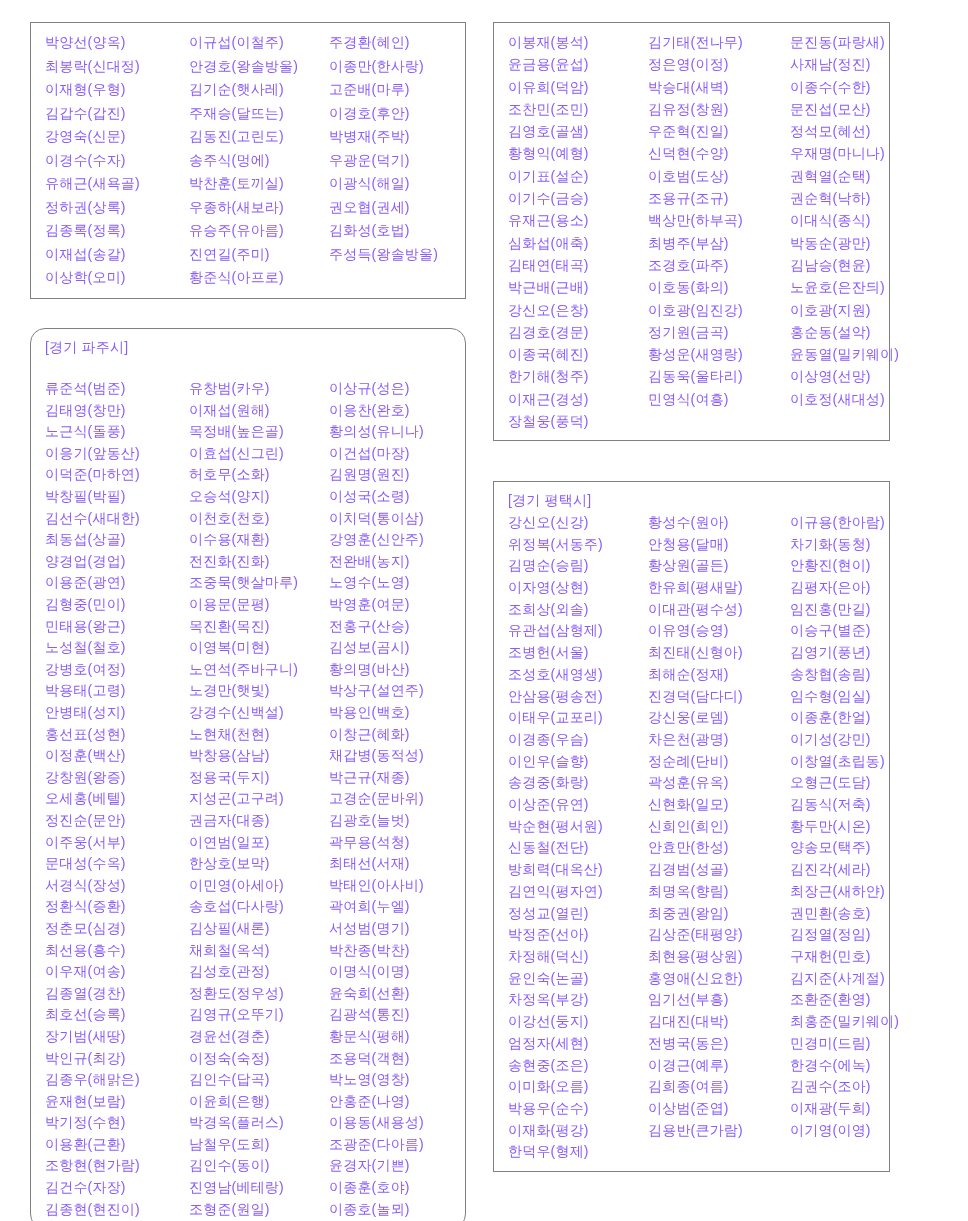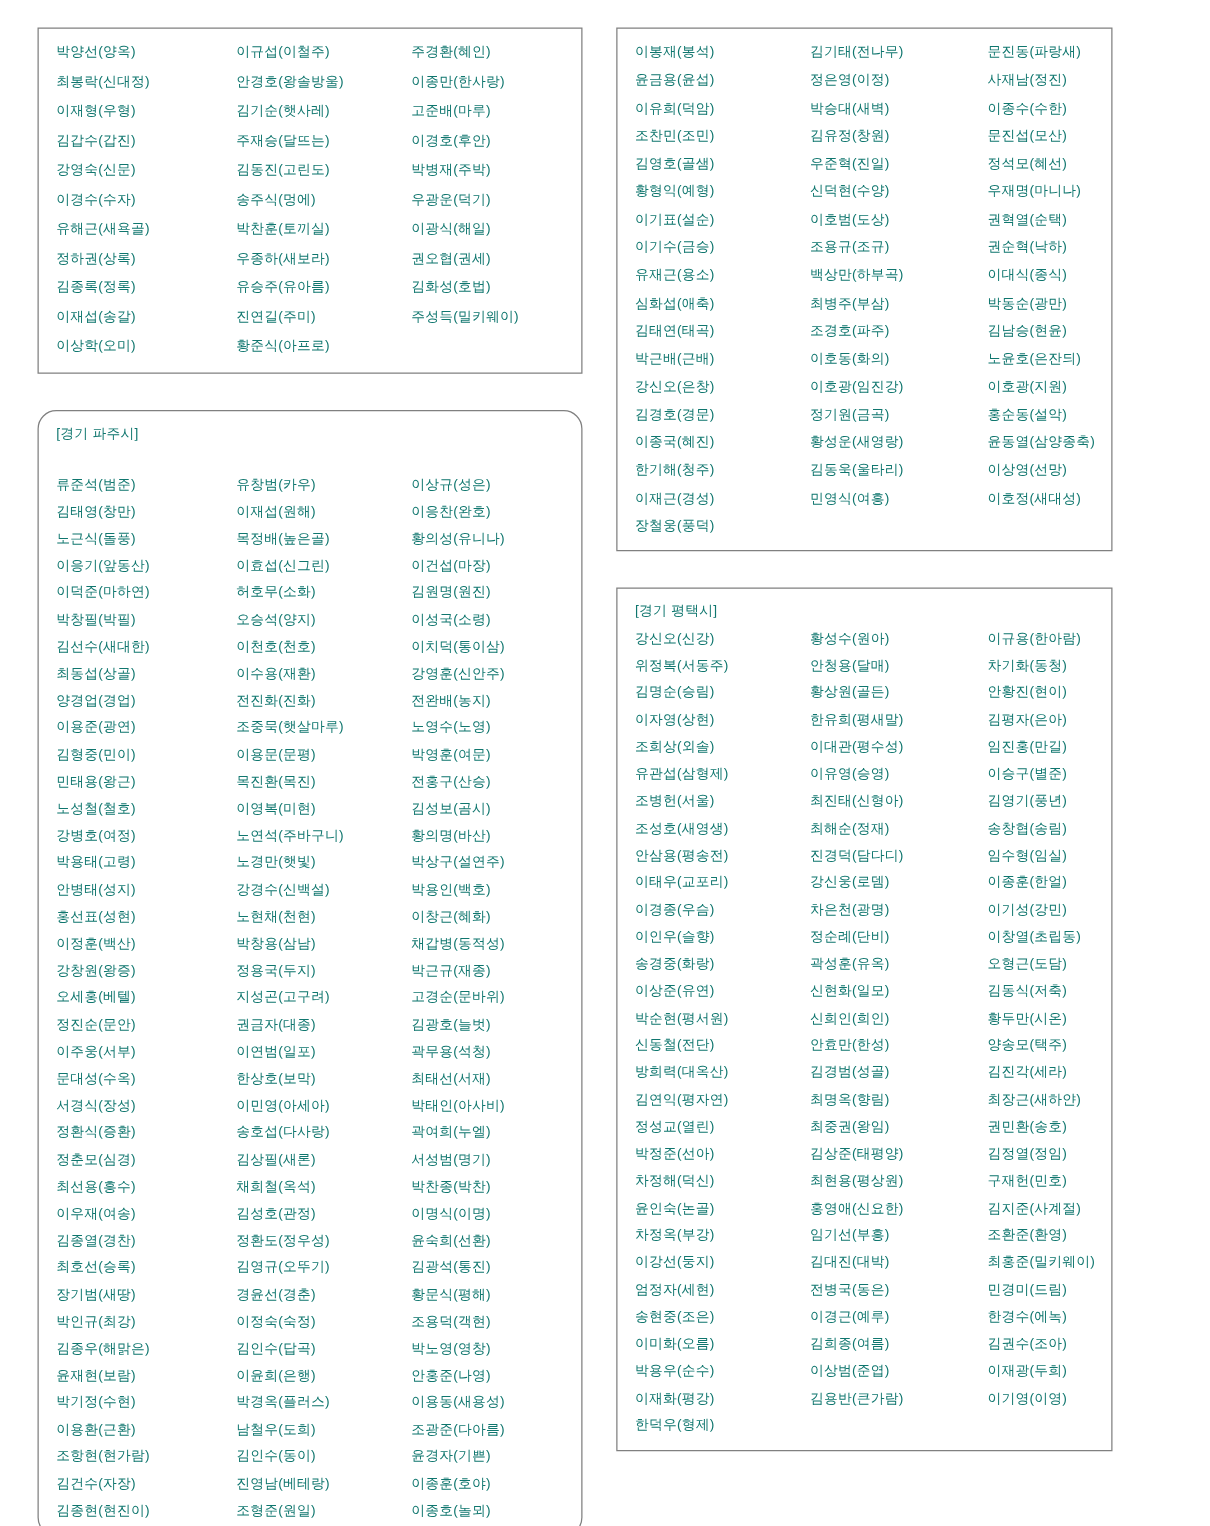--- a/index.html
+++ b/index.html
@@ -22,40 +22,40 @@
     align-items: flex-start;
   }
   .col { display: flex; flex-direction: column; }
   .col-left  { width: 436px; }
   .col-right { width: 397px; }
   .box {
     box-sizing: border-box;
     border: 1px solid #808080;
     padding: 8px 12px 8px 14px;
     width: 100%;
-    color: #0f766e;
-    font-size: 11px;
+    color: #8b5cf6;
+    font-size: 14px;
     letter-spacing: 0.2px;
   }
   .box-title {
     line-height: 21.6px;
     white-space: nowrap;
   }
   .names-grid {
     display: grid;
   }
   .grid-left  { grid-template-columns: 144px 140px auto; }
   .grid-right { grid-template-columns: 140px 142px auto; }
   .lh-b1 { line-height: 23.5px; }
   .lh-b2 { line-height: 21.6px; margin-top: 20px; }
   .lh-b3 { line-height: 22.3px; }
   .lh-b4 { line-height: 21.7px; }
   .name-cell { white-space: nowrap; }
   .mt-box2 { margin-top: 29px; border-radius: 15px; }
-  .mt-box4 { margin-top: 29px; }
+  .mt-box4 { margin-top: 40px; }
 </style>
 </head>
 <body>
 
 <div class="page">
   <div class="columns">
 
     <div class="col col-left">
       <div class="box">
         <div class="names-grid grid-left lh-b1">
@@ -81,21 +81,21 @@
             <span class="name-cell">박찬훈(토끼실)</span>
             <span class="name-cell">이광식(해일)</span>
             <span class="name-cell">정하권(상록)</span>
             <span class="name-cell">우종하(새보라)</span>
             <span class="name-cell">권오협(권세)</span>
             <span class="name-cell">김종록(정록)</span>
             <span class="name-cell">유승주(유아름)</span>
             <span class="name-cell">김화성(호법)</span>
             <span class="name-cell">이재섭(송갈)</span>
             <span class="name-cell">진연길(주미)</span>
-            <span class="name-cell">주성득(밀키웨이)</span>
+            <span class="name-cell">주성득(왕솔방울)</span>
             <span class="name-cell">이상학(오미)</span>
             <span class="name-cell">황준식(아프로)</span>
             <span class="name-cell"></span>
           </div>
       </div>
 
       <div class="box mt-box2">
         <div class="box-title">[경기 파주시]</div>
         <div class="names-grid grid-left lh-b2">
             <span class="name-cell">류준석(범준)</span>
@@ -259,21 +259,21 @@
             <span class="name-cell">이호동(화의)</span>
             <span class="name-cell">노윤호(은잔듸)</span>
             <span class="name-cell">강신오(은창)</span>
             <span class="name-cell">이호광(임진강)</span>
             <span class="name-cell">이호광(지원)</span>
             <span class="name-cell">김경호(경문)</span>
             <span class="name-cell">정기원(금곡)</span>
             <span class="name-cell">홍순동(설악)</span>
             <span class="name-cell">이종국(혜진)</span>
             <span class="name-cell">황성운(새영랑)</span>
-            <span class="name-cell">윤동열(삼양종축)</span>
+            <span class="name-cell">윤동열(밀키웨이)</span>
             <span class="name-cell">한기해(청주)</span>
             <span class="name-cell">김동욱(울타리)</span>
             <span class="name-cell">이상영(선망)</span>
             <span class="name-cell">이재근(경성)</span>
             <span class="name-cell">민영식(여흥)</span>
             <span class="name-cell">이호정(새대성)</span>
             <span class="name-cell">장철웅(풍덕)</span>
             <span class="name-cell"></span>
             <span class="name-cell"></span>
           </div>

